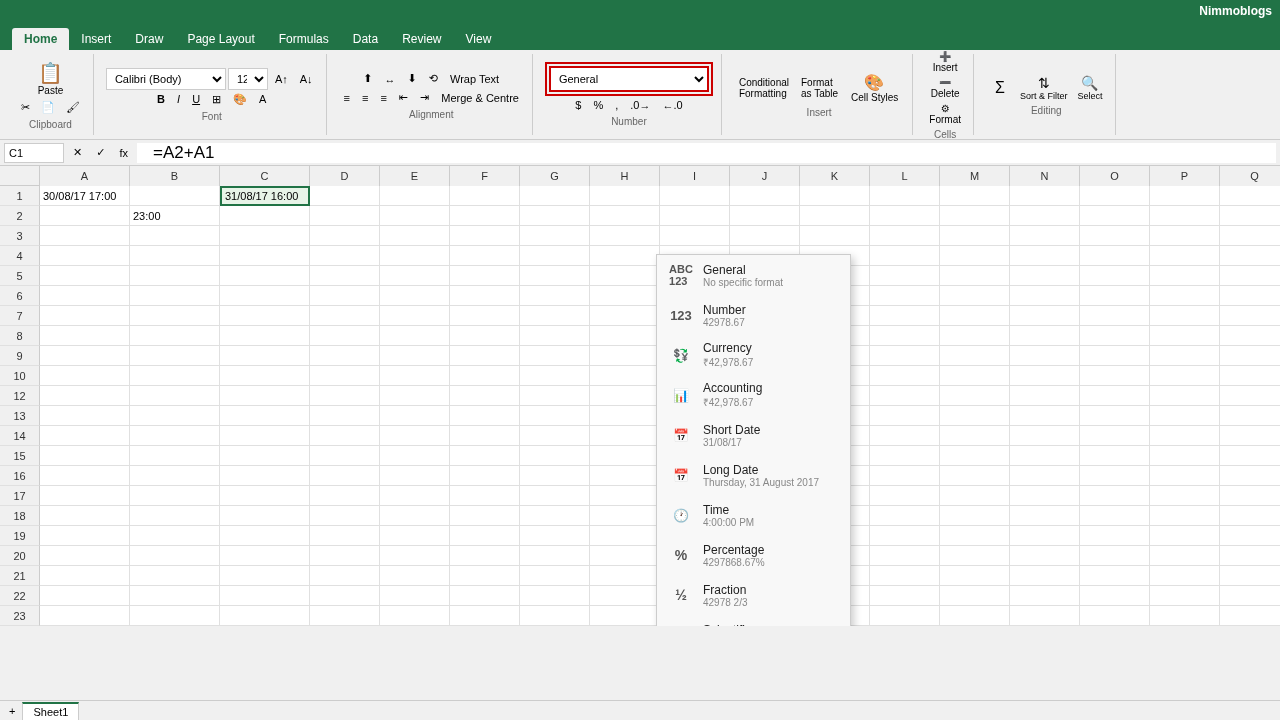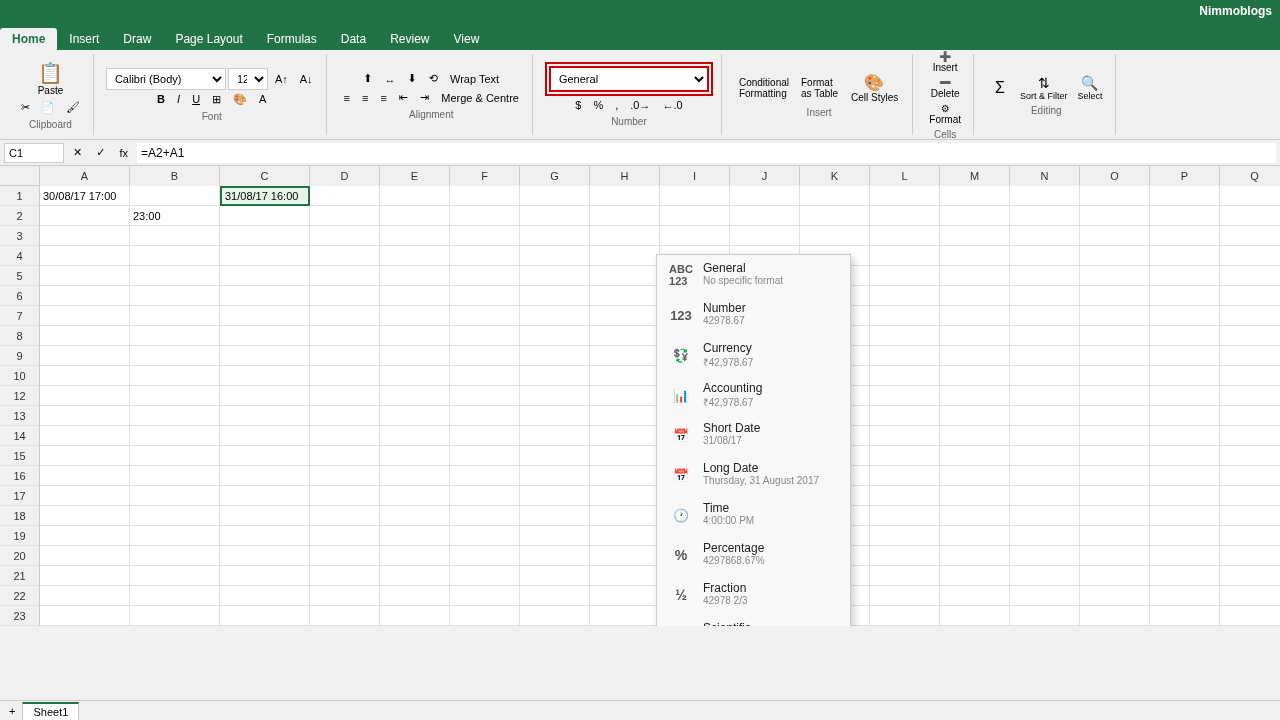--- a/index.html
+++ b/index.html
@@ -16,21 +16,21 @@
       padding: 0 8px;
       font-size: 12px;
       font-weight: bold;
     }
 
     
     .ribbon-tabs {
       background: #217346;
       display: flex;
       align-items: flex-end;
-      padding-left: 0;
+      padding-left: 12px;
       height: 28px;
     }
     .ribbon-tab {
       padding: 4px 12px;
       font-size: 12px;
       cursor: pointer;
       color: white;
       border-radius: 3px 3px 0 0;
     }
     .ribbon-tab.active {
@@ -203,21 +203,21 @@
       left: 656px;
       top: 88px;
       width: 195px;
       background: #f8f8f8;
       border: 1px solid #ccc;
       box-shadow: 3px 3px 8px rgba(0,0,0,0.2);
       z-index: 100;
     }
     .dropdown-item {
       display: flex;
-      align-items: flex-start;
+      align-items: center;
       padding: 6px 10px;
       cursor: pointer;
       gap: 8px;
     }
     .dropdown-item .fmt-icon {
       width: 28px;
       min-width: 28px;
       height: 28px;
       display: flex;
       align-items: center;
@@ -439,21 +439,21 @@
     </div>
     <span class="ribbon-section-label">Editing</span>
   </div>
 </div>
 
 <div class="formula-bar">
   <div class="cell-ref-box">C1</div>
   <div class="tb-btn">✕</div>
   <div class="tb-btn">✓</div>
   <div class="tb-btn">fx</div>
-  <input type="text" class="formula-input" style="flex: 1 1 0%; border: none; font-size: 12px; padding: 0px 4px;" value="=A2+A1">
+  <input type="text" class="formula-input" style="flex: 1 1 0%; border: none; font-size: 17px; padding: 0px 16px;" value="=A2+A1">
 </div>
 
 <div style="position:relative; flex:1; overflow:hidden; background:white;">
 
   <div class="col-headers" id="col-headers">
       <div class="corner-cell"></div>
       <div class="col-header" style="width: 90px; min-width: 90px;">A</div>
       <div class="col-header" style="width: 90px; min-width: 90px;">B</div>
       <div class="col-header" style="width: 90px; min-width: 90px;">C</div>
       <div class="col-header" style="width: 70px; min-width: 70px;">D</div>

